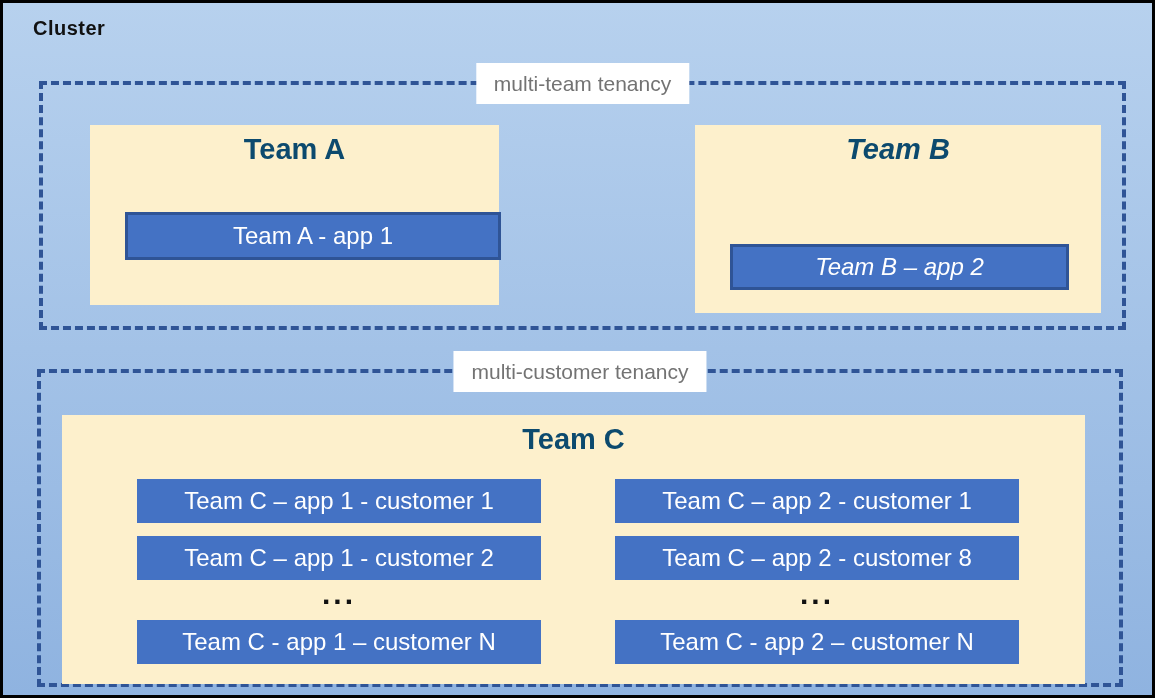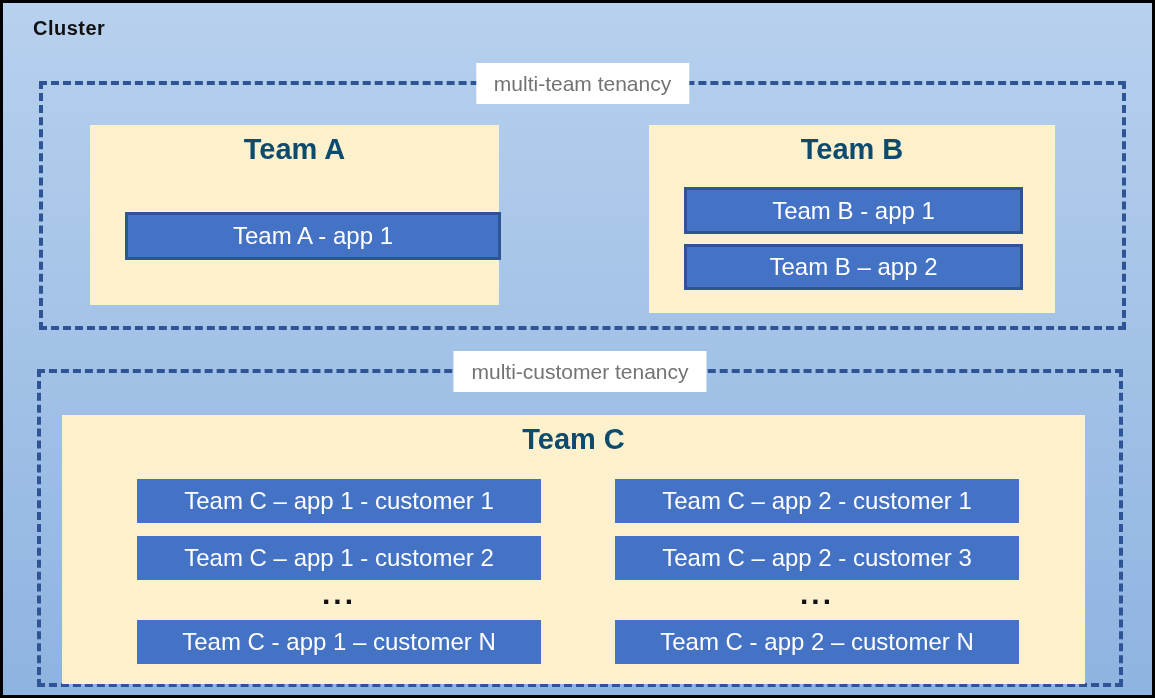--- a/index.html
+++ b/index.html
@@ -55,21 +55,21 @@
     top: 8px;
     left: 0;
     width: 100%;
     text-align: center;
     font-size: 29px;
     font-weight: bold;
     color: #0c4a6e;
   }
   
   .team-a-panel { left: 47px;  top: 40px; width: 409px; height: 180px; }
-  .team-b-panel { left: 606px; top: 40px; width: 406px; height: 188px; }
+  .team-b-panel { left: 652px; top: 40px; width: 406px; height: 188px; font-style: italic; }
   
   .team-c-panel { left: 21px; top: 42px; width: 1023px; height: 269px; }
 
   .app {
     position: absolute;
     box-sizing: border-box;
     background: var(--app-fill, #4472c4);
     color: var(--app-text, #ffffff);
     font-size: 24px;
     display: flex;
@@ -111,36 +111,35 @@
   <div class="dashed-section section-1">
     <div class="section-label">multi-team tenancy</div>
 
     <div class="panel team-a-panel">
       <div class="panel-title">Team A</div>
       <div class="app bordered app-a1">Team A - app 1</div>
     </div>
 
     <div class="panel team-b-panel">
       <div class="panel-title">Team B</div>
-      <div class="app bordered app-b1">Team B - app 1</div>
       <div class="app bordered app-b2">Team B – app 2</div>
     </div>
   </div>
 
   <div class="dashed-section section-2">
     <div class="section-label">multi-customer tenancy</div>
 
     <div class="panel team-c-panel">
       <div class="panel-title">Team C</div>
 
       <div class="app crow col1 r1">Team C – app 1 - customer 1</div>
       <div class="app crow col1 r2">Team C – app 1 - customer 2</div>
       <div class="ellipsis col1">...</div>
       <div class="app crow col1 rn">Team C - app 1 – customer N</div>
 
       <div class="app crow col2 r1">Team C – app 2 - customer 1</div>
-      <div class="app crow col2 r2">Team C – app 2 - customer 3</div>
+      <div class="app crow col2 r2">Team C – app 2 - customer 8</div>
       <div class="ellipsis col2">...</div>
       <div class="app crow col2 rn">Team C - app 2 – customer N</div>
     </div>
   </div>
 
 </div>
 
 </body></html>

